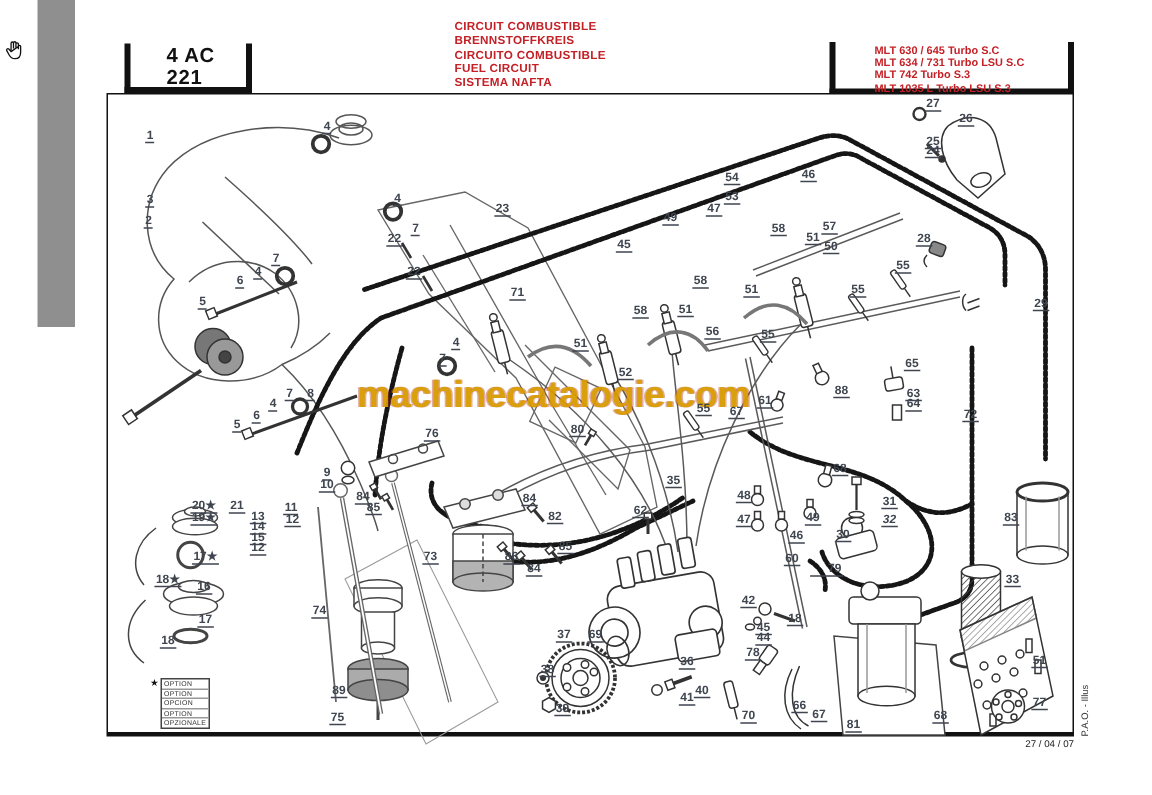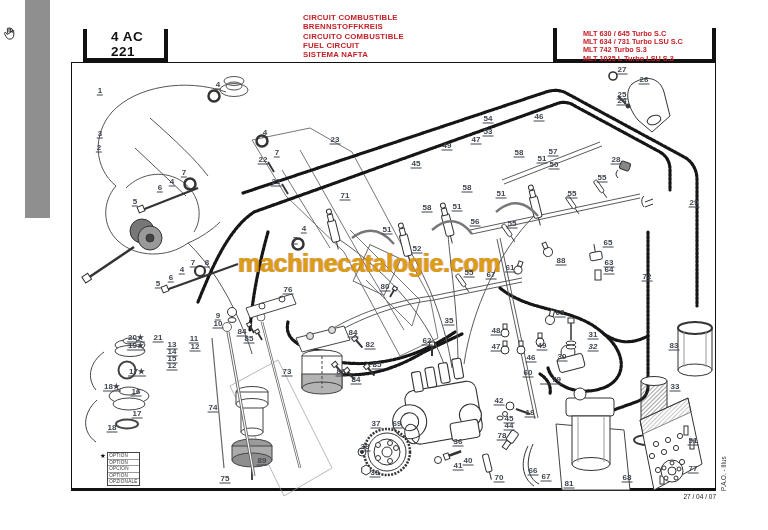--- a/index.html
+++ b/index.html
@@ -564,21 +564,21 @@
     <span class="callout" style="left: 370px; top: 345px;">82</span>
     <span class="callout" style="left: 674px; top: 346px;">83</span>
     <span class="callout" style="left: 353px; top: 333px;">84</span>
     <span class="callout" style="left: 356px; top: 380px;">84</span>
     <span class="callout" style="left: 242px; top: 332px;">84</span>
     <span class="callout" style="left: 377px; top: 365px;">85</span>
     <span class="callout" style="left: 249px; top: 339px;">85</span>
     <span class="callout" style="left: 341px; top: 372px;">86</span>
     <span class="callout" style="left: 560px; top: 313px;">68</span>
     <span class="callout" style="left: 561px; top: 261px;">88</span>
-    <span class="callout" style="left: 226px; top: 461px; margin-left: 36px;">89</span>
+    <span class="callout" style="left: 226px; top: 461px;">89</span>
   </div>
 
 <div class="legend">
   <span class="legend-star">★</span>
   <div class="legend-box">
     <div>OPTION</div>
     <div>OPTION</div>
     <div>OPCION</div>
     <div>OPTION</div>
     <div>OPZIONALE</div>

